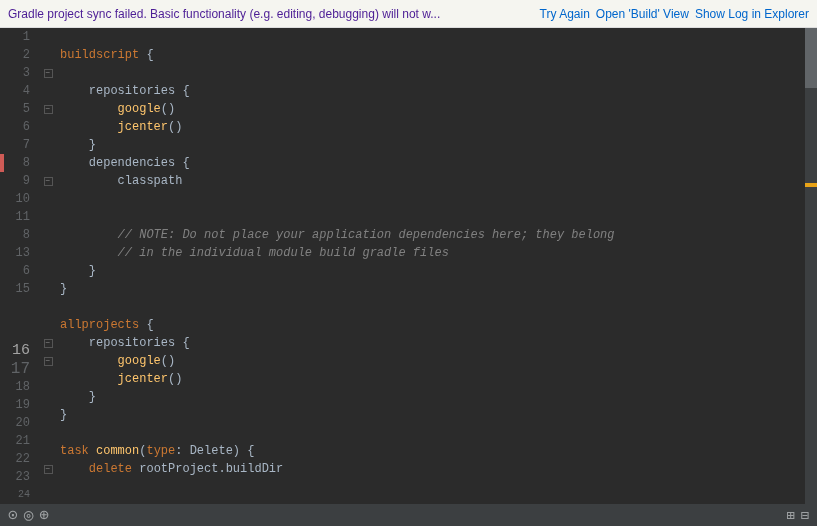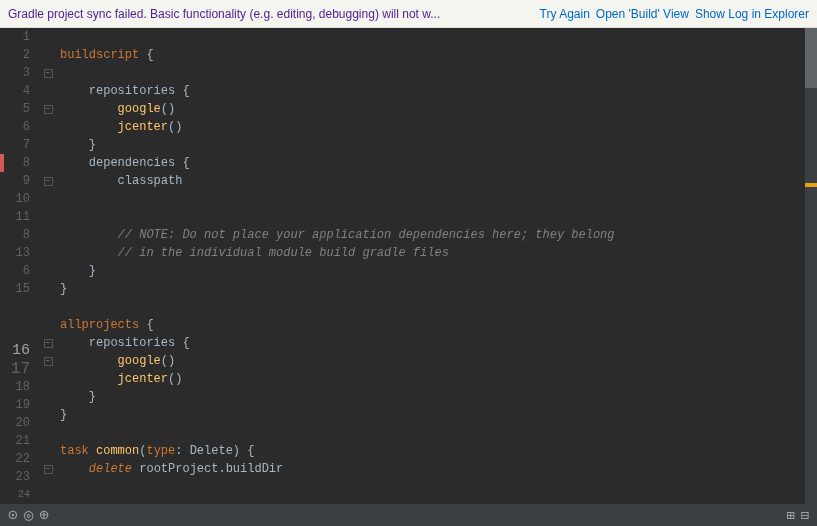--- a/index.html
+++ b/index.html
@@ -234,21 +234,21 @@
         <div class="code-line"><span style="color: rgb(169, 183, 198);">}</span></div>
         <div class="code-line"></div>
         <div class="code-line"><span style="color: rgb(204, 120, 50);">allprojects</span><span style="color: rgb(169, 183, 198);"> {</span></div>
         <div class="code-line"><span style="color: rgb(169, 183, 198);">    </span><span style="color: rgb(169, 183, 198);">repositories</span><span style="color: rgb(169, 183, 198);"> {</span></div>
         <div class="code-line"><span style="color: rgb(169, 183, 198);">        </span><span style="color: rgb(255, 198, 109);">google</span><span style="color: rgb(169, 183, 198);">()</span></div>
         <div class="code-line"><span style="color: rgb(169, 183, 198);">        </span><span style="color: rgb(255, 198, 109);">jcenter</span><span style="color: rgb(169, 183, 198);">()</span></div>
         <div class="code-line"><span style="color: rgb(169, 183, 198);">    }</span></div>
         <div class="code-line"><span style="color: rgb(169, 183, 198);">}</span></div>
         <div class="code-line"></div>
         <div class="code-line"><span style="color: rgb(204, 120, 50);">task</span><span style="color: rgb(169, 183, 198);"> </span><span style="color: rgb(255, 198, 109);">common</span><span style="color: rgb(169, 183, 198);">(</span><span style="color: rgb(204, 120, 50);">type</span><span style="color: rgb(169, 183, 198);">: Delete) {</span></div>
-        <div class="code-line"><span style="color: rgb(169, 183, 198);">    </span><span style="color: rgb(204, 120, 50); font-style: italic;">delete</span><span style="color: rgb(169, 183, 198);"> rootProject.buildDir</span></div>
+        <div class="code-line"><span style="color: rgb(169, 183, 198);">    </span><span style="color: rgb(204, 120, 50);">delete</span><span style="color: rgb(169, 183, 198);"> rootProject.buildDir</span></div>
       </div>
   </div>
 
   <div id="right-scrollbar">
     <div class="scroll-marker-yellow" style="top: 2px;"></div>
     <div class="scroll-marker-yellow" style="top: 155px;"></div>
 
     <div style="position:absolute; top:0; right:0; width:12px; height:60px; background:#616568;"></div>
   </div>
 </div>

